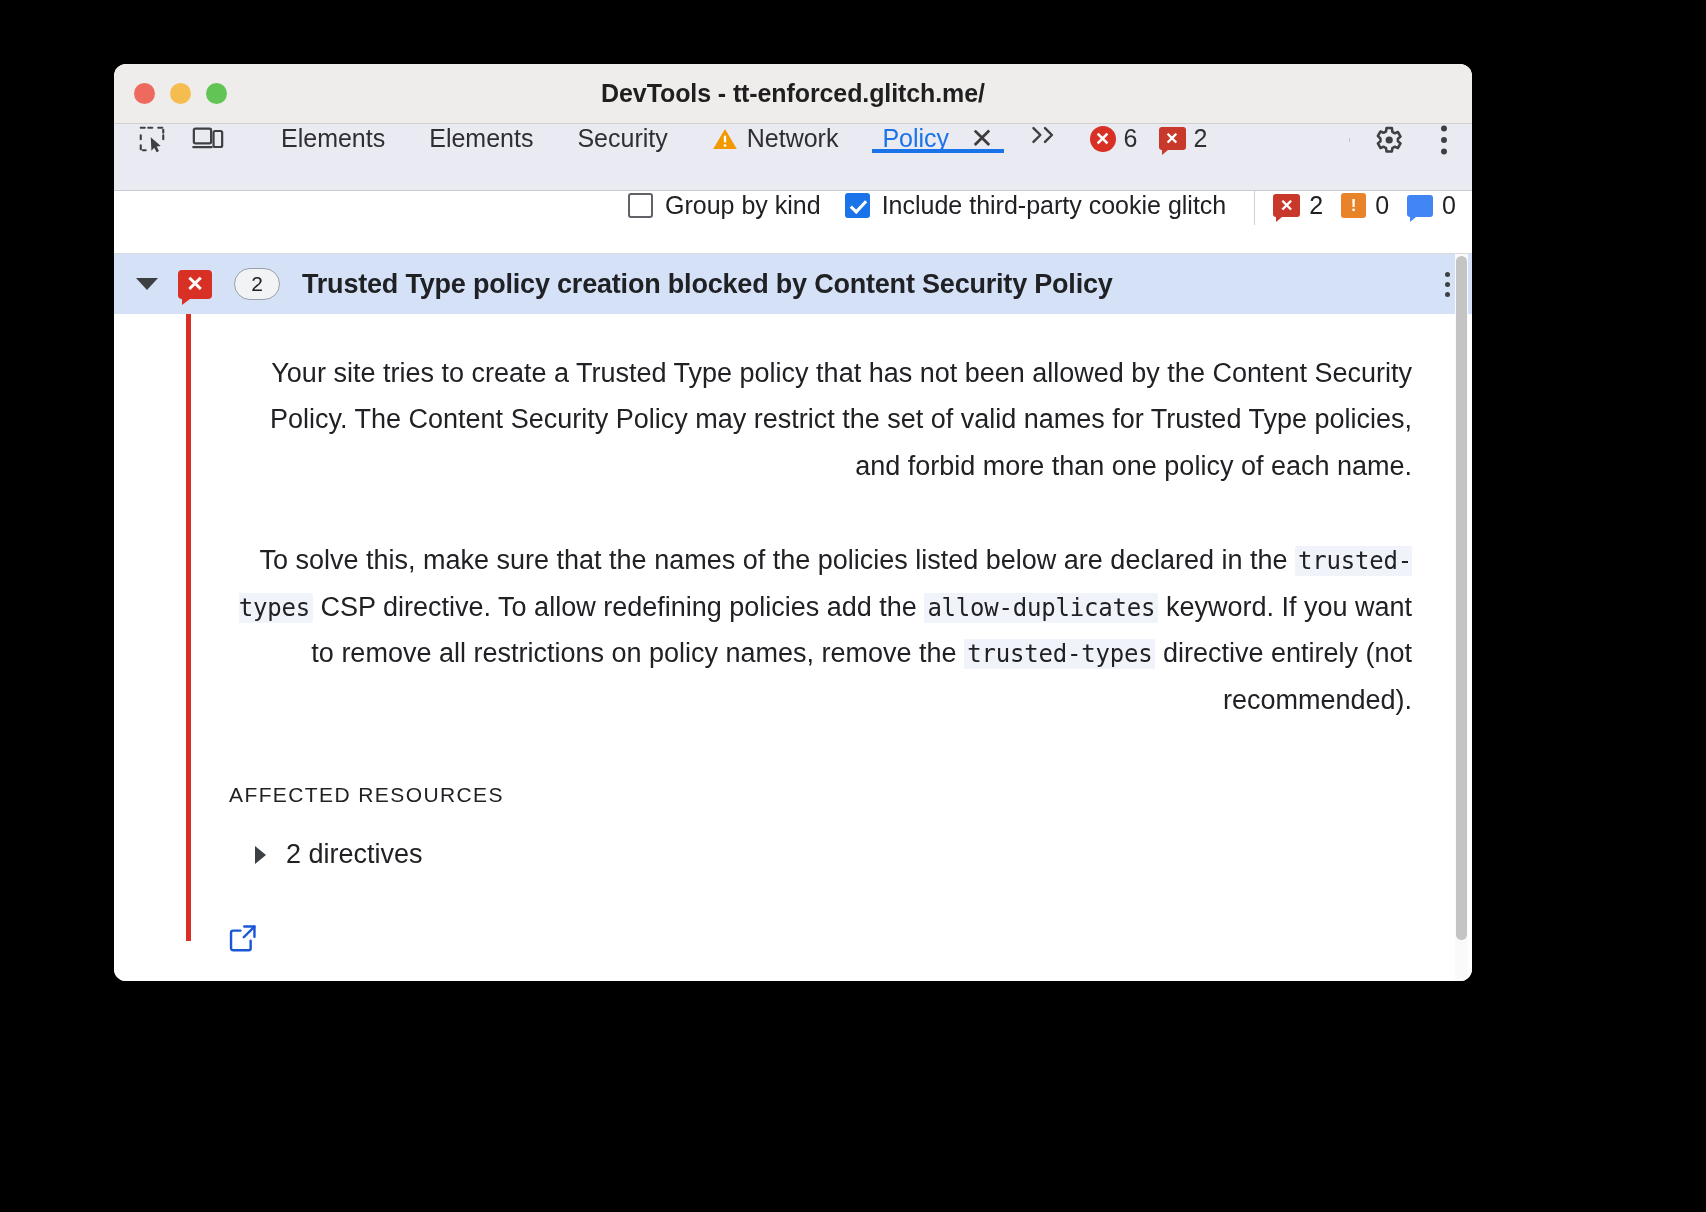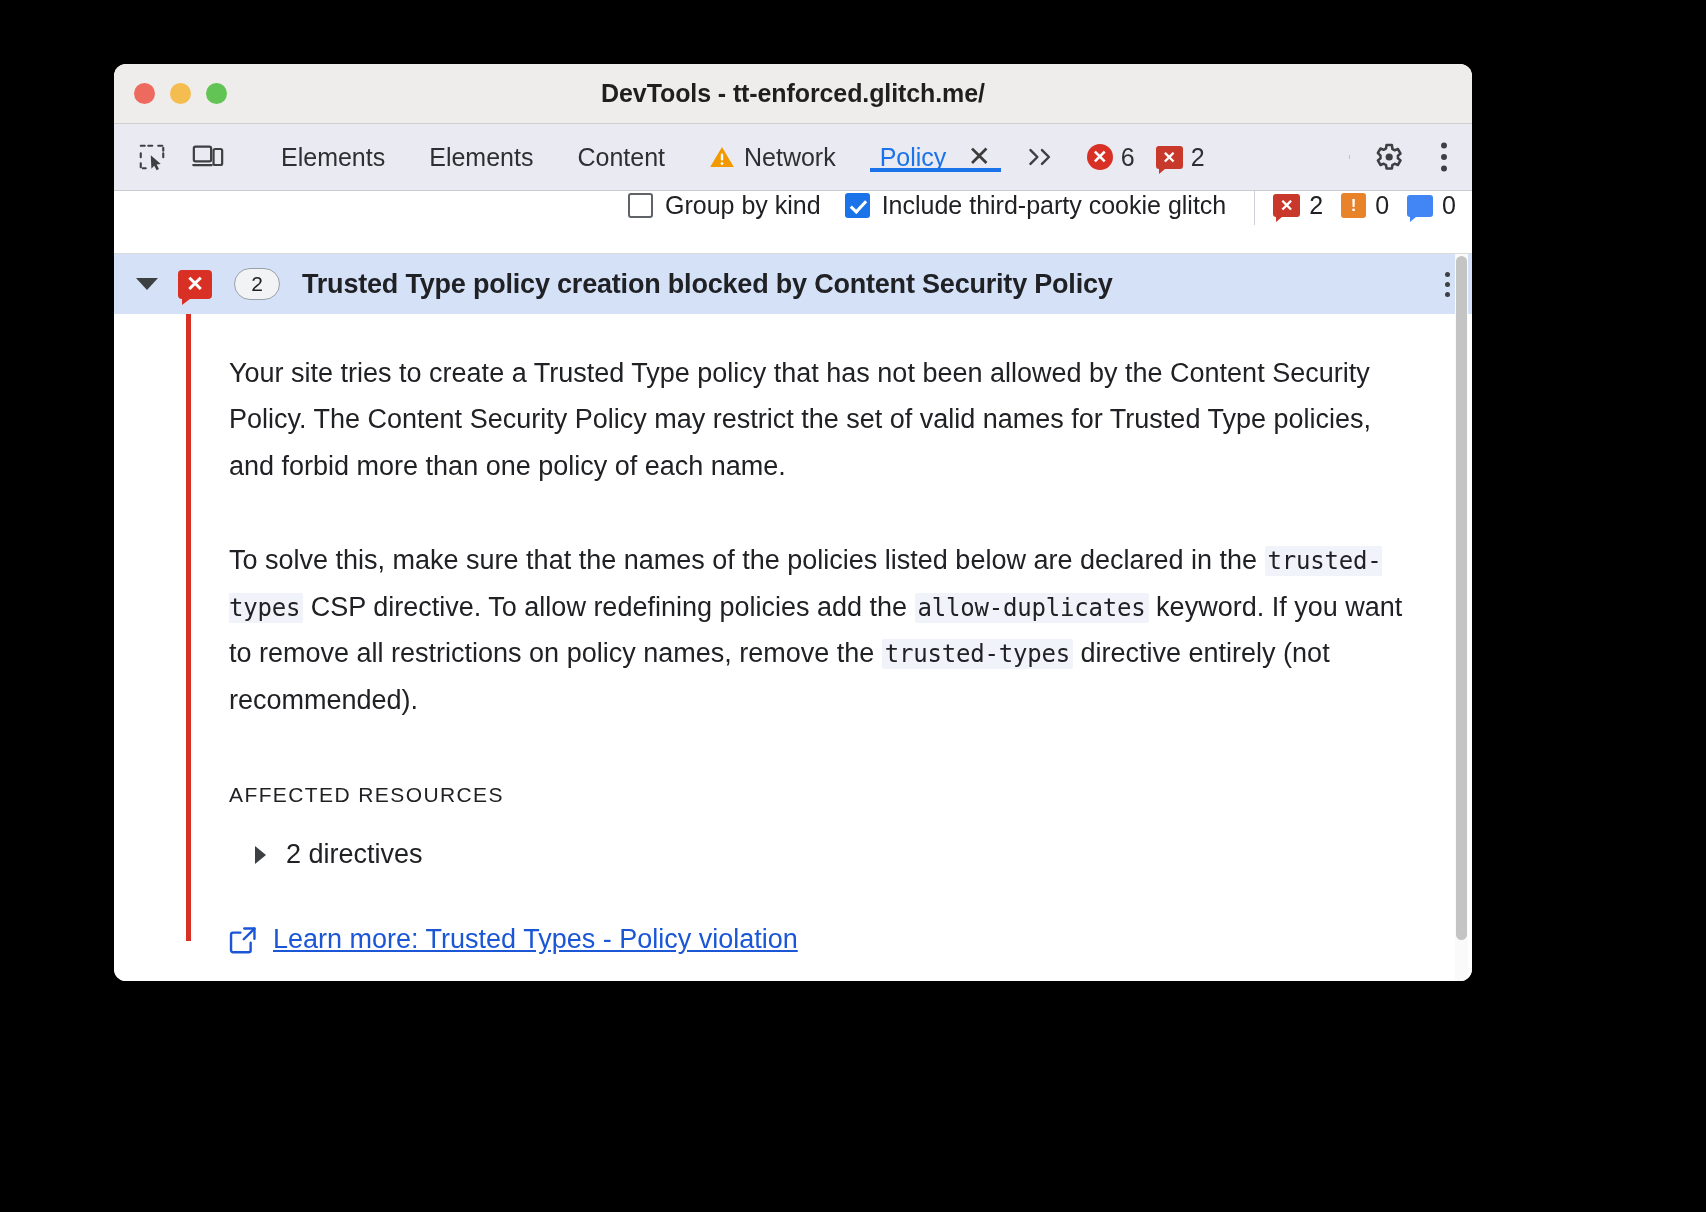--- a/index.html
+++ b/index.html
@@ -73,21 +73,21 @@
     color: #1f1f1f;
     letter-spacing: -0.1px;
   }
 
   
   .tabbar {
     height: 66px;
     background: #eaeaf2;
     border-bottom: 1px solid #cacad4;
     display: flex;
-    align-items: center;
+    align-items: flex-start;
     flex: 0 0 auto;
     padding-left: 10px;
   }
   .tb-icon {
     width: 56px;
     display: flex;
     align-items: center;
     justify-content: center;
     cursor: pointer;
   }
@@ -372,20 +372,21 @@
   }
   .body-inner {
     padding: 36px 60px 0 115px;
   }
   p.para {
     margin: 0 0 48px 0;
     font-size: 27px;
     line-height: 1.72;
     color: #202124;
     max-width: 1185px;
+    text-align: right;
   }
   p.para:last-of-type { margin-bottom: 0; }
   code.cs {
     font-family: "DejaVu Sans Mono", monospace;
     font-size: 24px;
     background: #f1f3fa;
     padding: 1px 3px;
     border-radius: 2px;
     letter-spacing: -0.2px;
   }
@@ -478,21 +479,21 @@
       </div>
       <div class="tb-sep"></div>
 
       <div class="tab">
         <span>Elements</span>
       </div>
       <div class="tab">
         <span>Elements</span>
       </div>
       <div class="tab">
-        <span>Content</span>
+        <span>Security</span>
       </div>
       <div class="tab">
         <span>
           <svg width="26" height="24" viewBox="0 0 22 20" style="display:block">
             <path d="M11 1.6L21 18.4H1z" fill="#f29900"></path>
             <rect x="10" y="7" width="2" height="6" rx="1" fill="#fff"></rect>
             <circle cx="11" cy="15.6" r="1.15" fill="#fff"></circle>
           </svg>
         </span>
         <span>Network</span>
@@ -592,21 +593,20 @@
           </div>
 
           <div class="learnmore">
             <span>
               <svg width="28" height="28" viewBox="0 0 22 22" style="display:block">
                 <path d="M12 2h8v8" fill="none" stroke="#1a56d6" stroke-width="1.9" stroke-linecap="round" stroke-linejoin="round"></path>
                 <path d="M20 2l-8.4 8.4" fill="none" stroke="#1a56d6" stroke-width="1.9" stroke-linecap="round"></path>
                 <path d="M17 13.2V19a1.6 1.6 0 01-1.6 1.6H3.2A1.6 1.6 0 011.6 19V6.8A1.6 1.6 0 013.2 5.2H9" fill="none" stroke="#1a56d6" stroke-width="1.9" stroke-linecap="round" stroke-linejoin="round"></path>
               </svg>
             </span>
-            <a class="lm-link">Learn more: Trusted Types - Policy violation</a>
           </div>
 
         </div>
       </div>
 
       <div class="scrollbar">
         <div class="scroll-thumb"></div>
       </div>
     </div>
 

